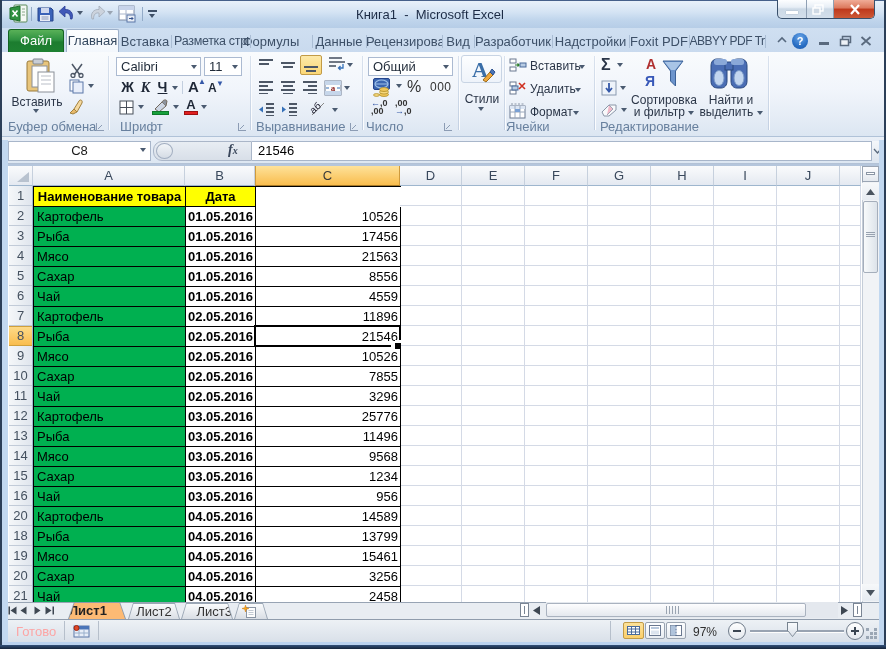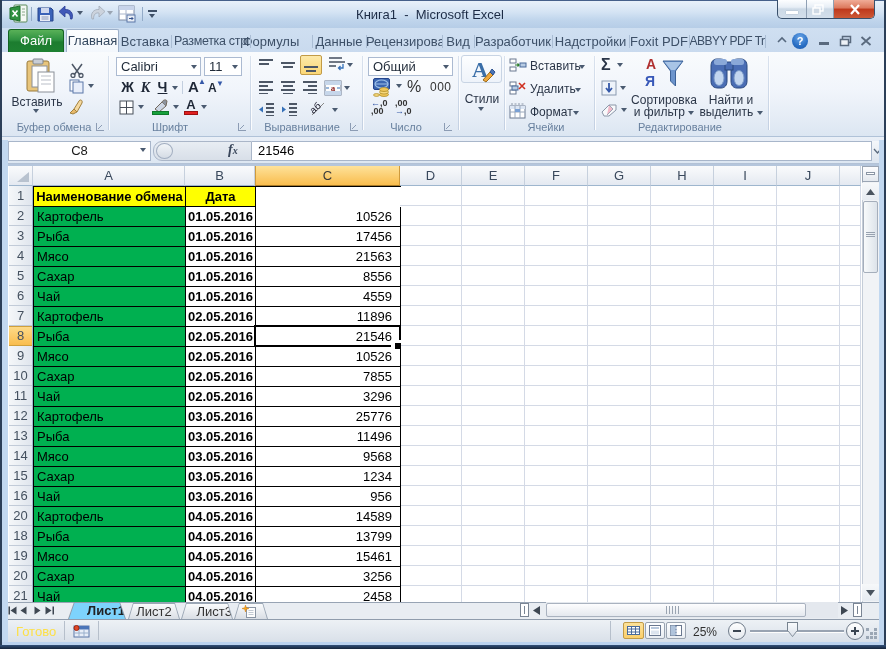--- a/index.html
+++ b/index.html
@@ -6,39 +6,39 @@
 body{font-family:"Liberation Sans",sans-serif;position:relative;background:#2c3f58}
 .ab{position:absolute}
 .tx{white-space:nowrap}
 
 #title{left:2px;top:0;width:882px;height:28px;background:linear-gradient(180deg,#e8f1fa 0%,#d5e4f4 40%,#c0d5ec 70%,#b6cde7 100%);border-top:1px solid #45608a}
 #tabrow{left:2px;top:28px;width:882px;height:24px;background:linear-gradient(180deg,#cfdff1,#c9daee)}
 .tab{position:absolute;top:31px;height:21px;line-height:21px;font-size:13px;color:#3d5068;text-align:center;overflow:hidden}
 .tsep{position:absolute;top:35px;width:1px;height:13px;background:#aabdd4}
 #ribbon{left:2px;top:52px;width:882px;height:85px;background:linear-gradient(180deg,#f9fbfd 0%,#f1f5fb 45%,#e6edf6 75%,#dce6f2 100%);border-bottom:1px solid #b0c2d8}
 .gdiv{position:absolute;top:56px;width:1px;height:74px;background:linear-gradient(180deg,#d9e2ee,#c3d0e2);box-shadow:1px 0 0 #fbfcfe}
-.glabel{position:absolute;top:121px;font-size:11px;color:#68809e;text-align:center;height:12px;line-height:12px}
+.glabel{position:absolute;top:121px;font-size:13px;color:#68809e;height:12px;line-height:12px}
 .dlgl{position:absolute;top:123px;width:8px;height:8px;border-left:1px solid #8c9cb4;border-bottom:1px solid #8c9cb4}
 .dlgl:after{content:"";position:absolute;left:1px;bottom:1px;width:4px;height:4px;background:linear-gradient(135deg,transparent 40%,#8c9cb4 40%,#8c9cb4 60%,transparent 60%)}
 .combo{position:absolute;height:19px;background:#fff;border:1px solid #abbad1;font-size:13px;color:#1f2a38;line-height:17px;padding-left:4px}
 .combo .dd{position:absolute;right:3px;top:7px}
 .car{display:inline-block;width:0;height:0;border-left:3px solid transparent;border-right:3px solid transparent;border-top:4px solid #4a5a70;vertical-align:top}
 .btxt{font-size:12px;color:#2b3648;text-align:center}
 
 #fbar{left:2px;top:137px;width:882px;height:27px;background:linear-gradient(180deg,#e9eff7,#dde7f2);border-bottom:1px solid #b3c2d6}
 
 .chead{position:absolute;top:166px;height:20px;background:linear-gradient(180deg,#fafbfc,#e4e9f1);border-right:1px solid #c6d0dd;border-bottom:1px solid #9eb6ce;font-size:13px;color:#39485c;text-align:center;line-height:19px}
 .rhc{height:20px;background:linear-gradient(90deg,#f5f7f9,#dfe5ed);border-bottom:1px solid #c2cbd8;font-size:13px;color:#44505f;text-align:center;line-height:19px}
 
 #dtable{left:33px;top:186px;border-top:1px solid #000;border-left:1px solid #000}
 .drow{display:flex;height:20px}
 .drow div{border-right:1px solid #000;border-bottom:1px solid #000;font-size:13px;line-height:19px;overflow:hidden}
 .ca{width:152px;background:#00b050;color:#000;padding-left:3px}
 .cb{width:70px;background:#fff;color:#000;font-weight:bold;text-align:center}
-.cc{width:145px;background:#fff;color:#000;text-align:right;padding-right:8px}
+.cc{width:145px;background:#fff;color:#000;text-align:right;padding-right:2px}
 .hr1 div{background:#ffff00;font-weight:bold;text-align:center;padding:0}
 
 #tabsbar{left:2px;top:602px;width:882px;height:17px;background:#e9edf2;border-top:1px solid #98a4b4}
 #status{left:2px;top:619px;width:882px;height:23px;background:linear-gradient(180deg,#edf1f5,#d9e0e9);border-top:1px solid #909cac}
 #bframe{left:2px;top:642px;width:882px;height:5px;background:#bbd2ee}
 </style></head>
 <body>
 
 <div class="ab" id="title"></div>
 
@@ -424,21 +424,21 @@
     <div class="rhc">16</div>
     <div class="rhc">20</div>
     <div class="rhc">18</div>
     <div class="rhc">19</div>
     <div class="rhc">20</div>
     <div class="rhc">21</div>
 </div>
 
 <div class="ab" id="dtable">
 <div class="drow hr1">
-      <div class="ca">Наименование обмена</div>
+      <div class="ca">Наименование товара</div>
       <div class="cb">Дата</div>
     </div>
 <div class="drow">
       <div class="ca">Картофель</div>
       <div class="cb">01.05.2016</div>
       <div class="cc">10526</div>
     </div>
 <div class="drow">
       <div class="ca">Рыба</div>
       <div class="cb">01.05.2016</div>
@@ -557,21 +557,21 @@
 <div class="ab" id="tabsbar"></div>
 <svg class="ab" style="left:8px;top:606px" width="48" height="9" viewBox="0 0 48 9">
     <g fill="#3e4752">
       <path d="M0.5 0.5 L0.5 8.5 L2 8.5 L2 0.5 Z M8.5 0.5 L2.5 4.5 L8.5 8.5 Z"></path>
       <path d="M18.5 0.5 L12.5 4.5 L18.5 8.5 Z"></path>
       <path d="M26.5 0.5 L32.5 4.5 L26.5 8.5 Z"></path>
       <path d="M37.5 0.5 L43.5 4.5 L37.5 8.5 Z M44.5 0.5 L44.5 8.5 L46 8.5 L46 0.5 Z"></path>
     </g>
   </svg>
 <div class="ab" style="left:68px;top:602px;width:58px;height:17px;background:#8c99a9;clip-path:polygon(6px 0,52px 0,58px 17px,0 17px)"></div>
-<div class="ab" style="left:69px;top:603px;width:56px;height:16px;background:#7dd3fc;clip-path:polygon(5.5px 0,50.5px 0,56px 16px,0 16px);font-size:13px;font-weight:bold;color:#222;text-align:right;line-height:16px">Лист1</div>
+<div class="ab" style="left:69px;top:603px;width:56px;height:16px;background:#fdba74;clip-path:polygon(5.5px 0,50.5px 0,56px 16px,0 16px);font-size:13px;font-weight:bold;color:#222;text-align:left;line-height:16px">Лист1</div>
 <div class="ab" style="left:128px;top:603px;width:52px;height:16px;background:#9aa6b4;clip-path:polygon(5px 0,47px 0,52px 16px,0 16px)"></div>
 <div class="ab" style="left:129px;top:604px;width:50px;height:15px;background:linear-gradient(180deg,#fafbfc,#d9dee5);clip-path:polygon(4.5px 0,45.5px 0,50px 15px,0 15px);font-size:13px;color:#333;text-align:center;line-height:15px">Лист2</div>
 <div class="ab" style="left:181px;top:603px;width:52px;height:16px;background:#9aa6b4;clip-path:polygon(5px 0,47px 0,52px 16px,0 16px)"></div>
 <div class="ab" style="left:182px;top:604px;width:50px;height:15px;background:linear-gradient(180deg,#fafbfc,#d9dee5);clip-path:polygon(4.5px 0,45.5px 0,50px 15px,0 15px);font-size:13px;color:#333;text-align:right;line-height:15px">Лист3</div>
 <div class="ab" style="left:234px;top:603px;width:34px;height:16px;background:#9aa6b4;clip-path:polygon(5px 0,29px 0,34px 16px,0 16px)"></div>
 <div class="ab" style="left:235px;top:604px;width:32px;height:15px;background:linear-gradient(180deg,#fafbfc,#d9dee5);clip-path:polygon(4.5px 0,27.5px 0,32px 15px,0 15px)"></div>
 <svg class="ab" style="left:242px;top:605px" width="15" height="13" viewBox="0 0 15 13">
     <rect x="4.5" y="2.5" width="9" height="10" fill="#fdfdfd" stroke="#8a95a4"></rect>
     <line x1="6.5" y1="5.5" x2="11.5" y2="5.5" stroke="#c2c9d2"></line>
     <line x1="6.5" y1="7.5" x2="11.5" y2="7.5" stroke="#c2c9d2"></line>
@@ -585,21 +585,21 @@
   </svg>
 <div class="ab" style="left:546px;top:602px;width:292px;height:16px;background:#e4e8ee"></div>
 <div class="ab" style="left:546px;top:603px;width:260px;height:14px;background:linear-gradient(180deg,#fdfdfe,#e4e8ee);border:1px solid #a9b2bf;border-radius:2px"></div>
 <div class="ab" style="left:666px;top:606px;width:1px;height:8px;background:#9aa4b1;box-shadow:3px 0 0 #9aa4b1,6px 0 0 #9aa4b1,9px 0 0 #9aa4b1,12px 0 0 #9aa4b1"></div>
 <svg class="ab" style="left:840px;top:605px" width="9" height="11" viewBox="0 0 9 11">
     <path d="M1 1 L8 5.5 L1 10 Z" fill="#3e4752"></path>
   </svg>
 <div class="ab" style="left:853px;top:603px;width:9px;height:14px;background:#fff;border:1px solid #7a8594"></div>
 <div class="ab" style="left:857px;top:606px;width:1px;height:8px;background:#7a8594"></div>
 <div class="ab" id="status"></div>
-<div class="ab tx" style="left:16px;top:624px;font-size:13px;color:#fde047">Готово</div>
+<div class="ab tx" style="left:16px;top:624px;font-size:13px;color:#fca5a5">Готово</div>
 <div class="ab" style="left:64px;top:621px;width:1px;height:19px;background:#b6bfcb"></div>
 <svg class="ab" style="left:73px;top:625px" width="17" height="13" viewBox="0 0 17 13">
     <rect x="1" y="1" width="15" height="11" fill="#e8eef8" stroke="#5b77a8"></rect>
     <rect x="1" y="1" width="15" height="3.5" fill="#4a74b8"></rect>
     <line x1="6" y1="4.5" x2="6" y2="12" stroke="#9ab0cc"></line>
     <line x1="11" y1="4.5" x2="11" y2="12" stroke="#9ab0cc"></line>
     <line x1="1" y1="8" x2="16" y2="8" stroke="#9ab0cc"></line>
     <circle cx="3.5" cy="3" r="2.5" fill="#e04828" stroke="#a02810"></circle>
   </svg>
 <div class="ab" style="left:98px;top:621px;width:1px;height:19px;background:#b6bfcb"></div>
@@ -617,21 +617,21 @@
     <rect x="0.5" y="0.5" width="11" height="10" fill="#fff" stroke="#6a7890"></rect>
     <rect x="2" y="2" width="8" height="2" fill="#b8c8dc"></rect>
     <rect x="2" y="5.5" width="8" height="4" fill="#dce4ee"></rect>
   </svg>
 <div class="ab" style="left:666px;top:622px;width:20px;height:17px;border:1px solid #99a3b0;border-radius:2px;background:linear-gradient(180deg,#fcfdfe,#e9edf2)"></div>
 <svg class="ab" style="left:670px;top:625px" width="12" height="11" viewBox="0 0 12 11">
     <rect x="0.5" y="0.5" width="11" height="10" fill="#fff" stroke="#6a7890"></rect>
     <rect x="0.5" y="0.5" width="5" height="10" fill="#b0c4dc"></rect>
     <line x1="6" y1="0.5" x2="6" y2="10.5" stroke="#3a5a8a" stroke-dasharray="2 1"></line>
   </svg>
-<div class="ab tx" style="left:693px;top:625px;font-size:12px;color:#2f2f2f">25%</div>
+<div class="ab tx" style="left:693px;top:625px;font-size:12px;color:#2f2f2f">97%</div>
 <div class="ab" style="left:728px;top:622px;width:18px;height:18px;border-radius:50%;border:1px solid #6f7b8a;background:linear-gradient(180deg,#fefefe,#e4e9ef)"></div>
 <div class="ab" style="left:733px;top:630px;width:8px;height:2px;background:#3a4552"></div>
 <div class="ab" style="left:750px;top:630px;width:94px;height:2px;background:#98a3b2;box-shadow:0 1px 0 #fdfdfd"></div>
 <div class="ab" style="left:787px;top:622px;width:11px;height:15px;background:#76828f;clip-path:polygon(0 0,100% 0,100% 55%,50% 100%,0 55%)"></div>
 <div class="ab" style="left:788px;top:623px;width:9px;height:13px;background:linear-gradient(180deg,#f8fafc,#dce2ea);clip-path:polygon(0 0,100% 0,100% 55%,50% 100%,0 55%)"></div>
 <div class="ab" style="left:846px;top:622px;width:18px;height:18px;border-radius:50%;border:1px solid #6f7b8a;background:linear-gradient(180deg,#fefefe,#e4e9ef)"></div>
 <div class="ab" style="left:851px;top:630px;width:8px;height:2px;background:#3a4552"></div>
 <div class="ab" style="left:854px;top:627px;width:2px;height:8px;background:#3a4552"></div>
 <div class="ab" style="left:866px;top:628px;width:3px;height:3px;background:#9aa6b4;box-shadow:4px 4px 0 #9aa6b4,8px 8px 0 #9aa6b4,8px 0 0 #9aa6b4,4px 8px 0 #9aa6b4,8px 4px 0 #9aa6b4,0 8px 0 #9aa6b4"></div>
 <div class="ab" id="bframe"></div>

